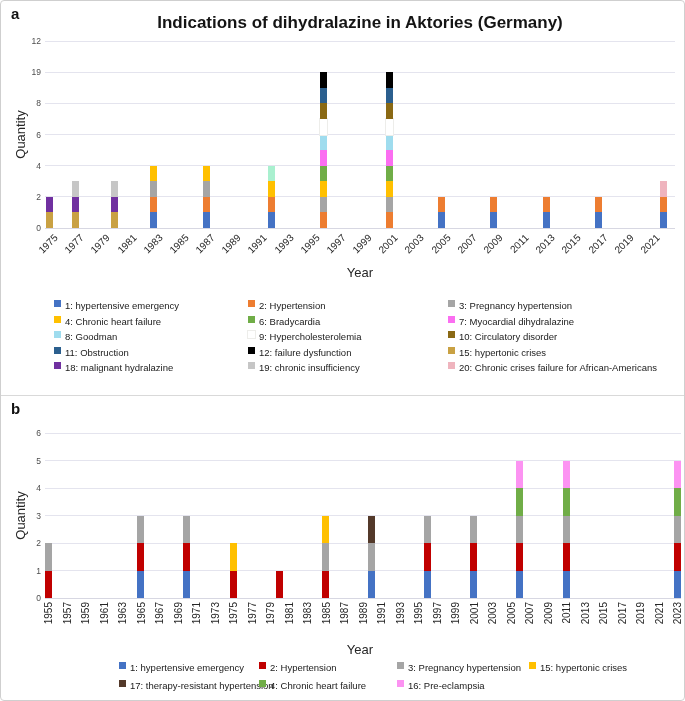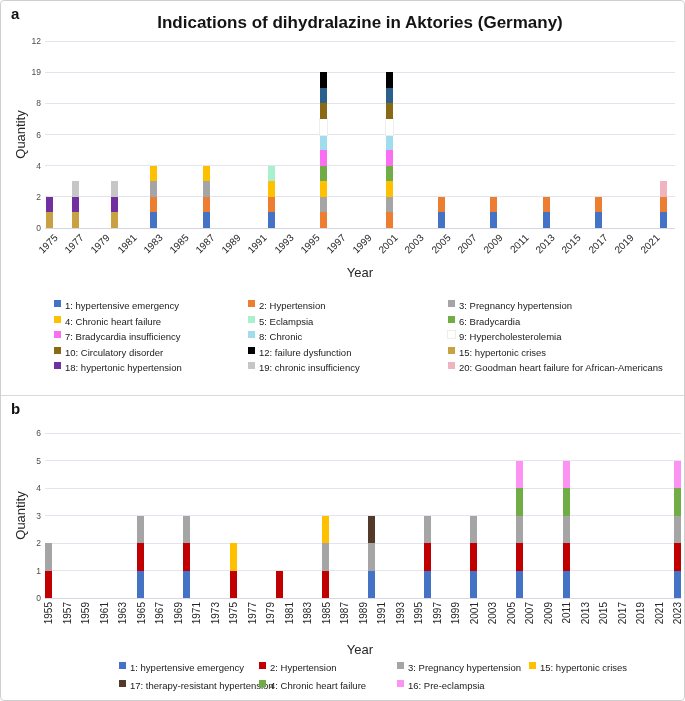--- a/index.html
+++ b/index.html
@@ -121,62 +121,62 @@
         </div>
         <div class="legend-item">
           <div class="swatch" style="background: rgb(165, 165, 165);"></div>
           <div>3: Pregnancy hypertension</div>
         </div>
         <div class="legend-item">
           <div class="swatch" style="background: rgb(255, 192, 0);"></div>
           <div>4: Chronic heart failure</div>
         </div>
         <div class="legend-item">
-          <div class="swatch" style="background: rgb(169, 240, 207);"></div>
-          <div>5: Eclampsia</div>
-        </div>
-        <div class="legend-item">
           <div class="swatch" style="background: rgb(112, 173, 71);"></div>
           <div>6: Bradycardia</div>
         </div>
         <div class="legend-item">
           <div class="swatch" style="background: rgb(251, 110, 241);"></div>
-          <div>7: Bradycardia insufficiency</div>
+          <div>7: Myocardial dihydralazine</div>
         </div>
         <div class="legend-item">
           <div class="swatch pat-hatch" style="background: rgb(159, 220, 238);"></div>
-          <div>8: Chronic</div>
+          <div>8: Goodman</div>
         </div>
         <div class="legend-item">
           <div class="swatch pat-dots-light swatch-border" style="background: rgb(255, 255, 255);"></div>
           <div>9: Hypercholesterolemia</div>
         </div>
         <div class="legend-item">
           <div class="swatch" style="background: rgb(138, 105, 20);"></div>
           <div>10: Circulatory disorder</div>
         </div>
         <div class="legend-item">
+          <div class="swatch" style="background: rgb(43, 95, 142);"></div>
+          <div>11: Obstruction</div>
+        </div>
+        <div class="legend-item">
           <div class="swatch" style="background: rgb(0, 0, 0);"></div>
           <div>12: failure dysfunction</div>
         </div>
         <div class="legend-item">
           <div class="swatch pat-speckle" style="background: rgb(201, 161, 67);"></div>
           <div>15: hypertonic crises</div>
         </div>
         <div class="legend-item">
           <div class="swatch" style="background: rgb(112, 48, 160);"></div>
-          <div>18: hypertonic hypertension</div>
+          <div>18: malignant hydralazine</div>
         </div>
         <div class="legend-item">
           <div class="swatch" style="background: rgb(198, 198, 198);"></div>
           <div>19: chronic insufficiency</div>
         </div>
         <div class="legend-item">
           <div class="swatch pat-speckle-light" style="background: rgb(239, 180, 190);"></div>
-          <div>20: Goodman heart failure for African-Americans</div>
+          <div>20: Chronic crises failure for African-Americans</div>
         </div>
       </div>
   <div class="ytick" style="left: 10px; top: 222px;">0</div>
       <div class="ytick" style="left: 10px; top: 190.833px;">2</div>
       <div class="ytick" style="left: 10px; top: 159.667px;">4</div>
       <div class="ytick" style="left: 10px; top: 128.5px;">6</div>
       <div class="ytick" style="left: 10px; top: 97.3333px;">8</div>
       <div class="ytick" style="left: 10px; top: 66.1667px;">19</div>
       <div class="ytick" style="left: 10px; top: 35px;">12</div>
       <div class="xtick diag" style="left: 17px; top: 231px;">1975</div>

